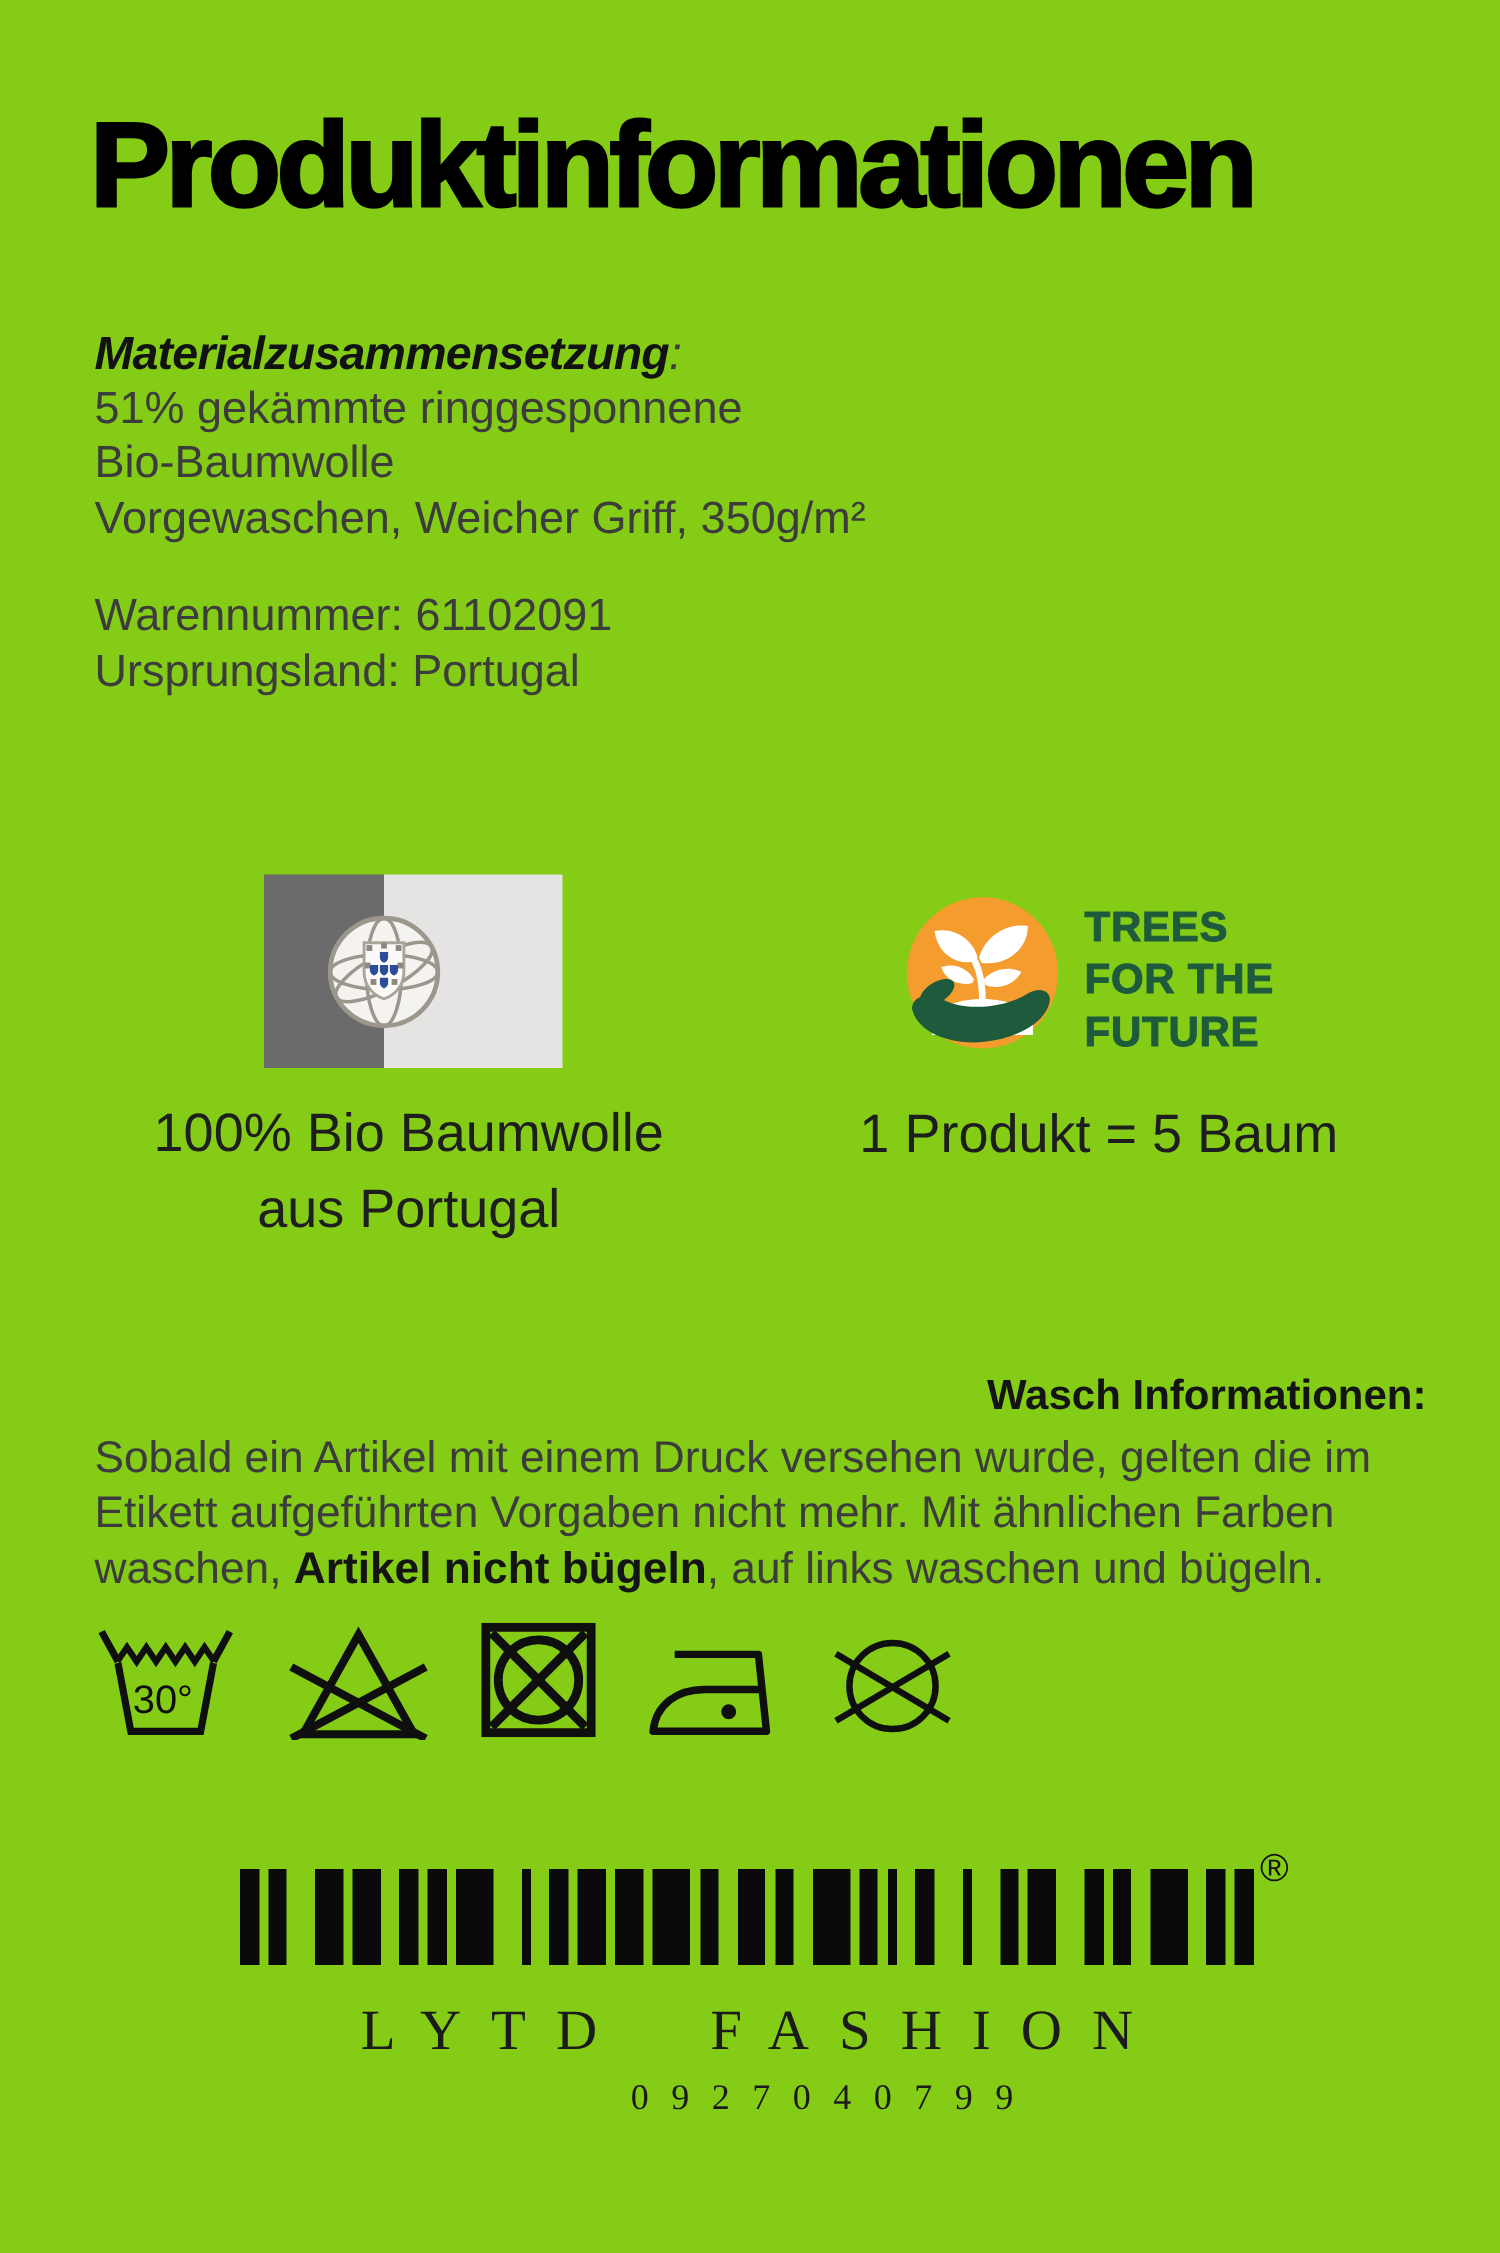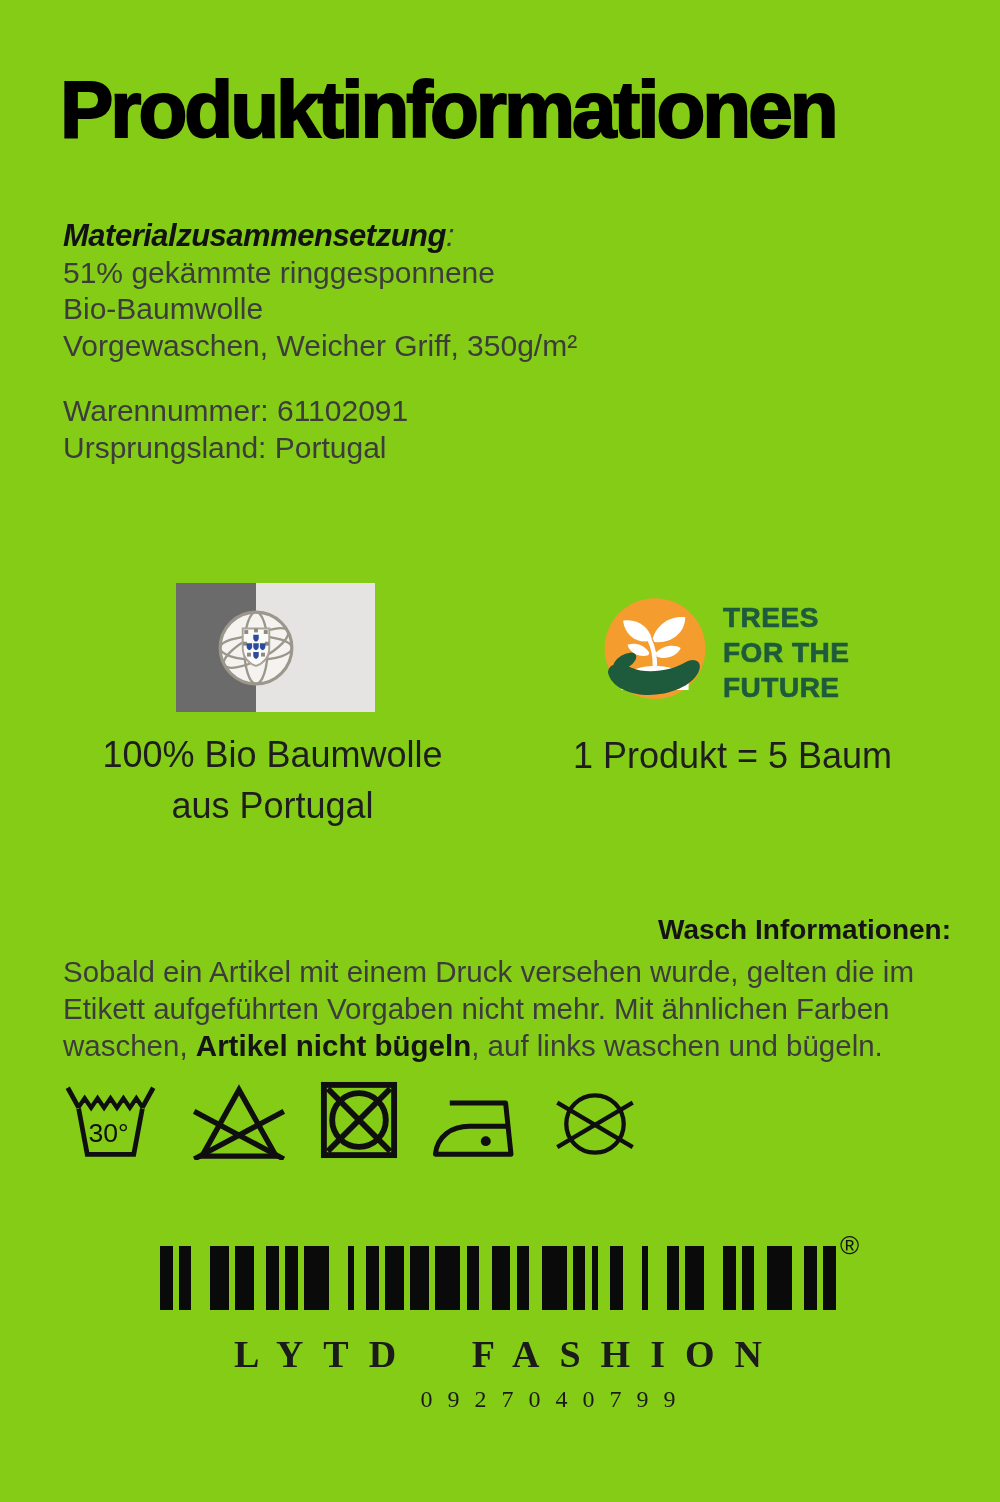--- a/index.html
+++ b/index.html
@@ -39,21 +39,21 @@
   .icons{position:absolute;left:63px;top:1080px;display:flex;align-items:flex-end;gap:32px;}
   .icons svg{display:block;}
 
   .barcode-wrap{position:absolute;left:160px;top:1246px;width:700px;height:66px;}
   .bars{display:flex;height:64px;}
   .bar{background:#0a0a0a;height:100%;}
   .reg{position:absolute;left:680px;top:-16px;font-size:26px;color:#111;}
 
   .brand{position:absolute;left:0;top:1332px;width:996px;text-align:center;
          font-family:"Liberation Serif",serif;font-size:38px;color:#1b1b1b;
-         letter-spacing:20px;word-spacing:26px;text-indent:20px;font-weight:bold;}
+         letter-spacing:20px;word-spacing:26px;text-indent:20px;}
   .digits{position:absolute;left:0;top:1386px;width:1000px;text-align:center;
           font-family:"Liberation Serif",serif;font-size:24px;color:#1b1b1b;
           letter-spacing:15px;text-indent:15px;padding-left:48px;}
 </style>
 </head>
 <body>
 
 <div class="page">
 
   <div class="title">Produktinformationen</div>

